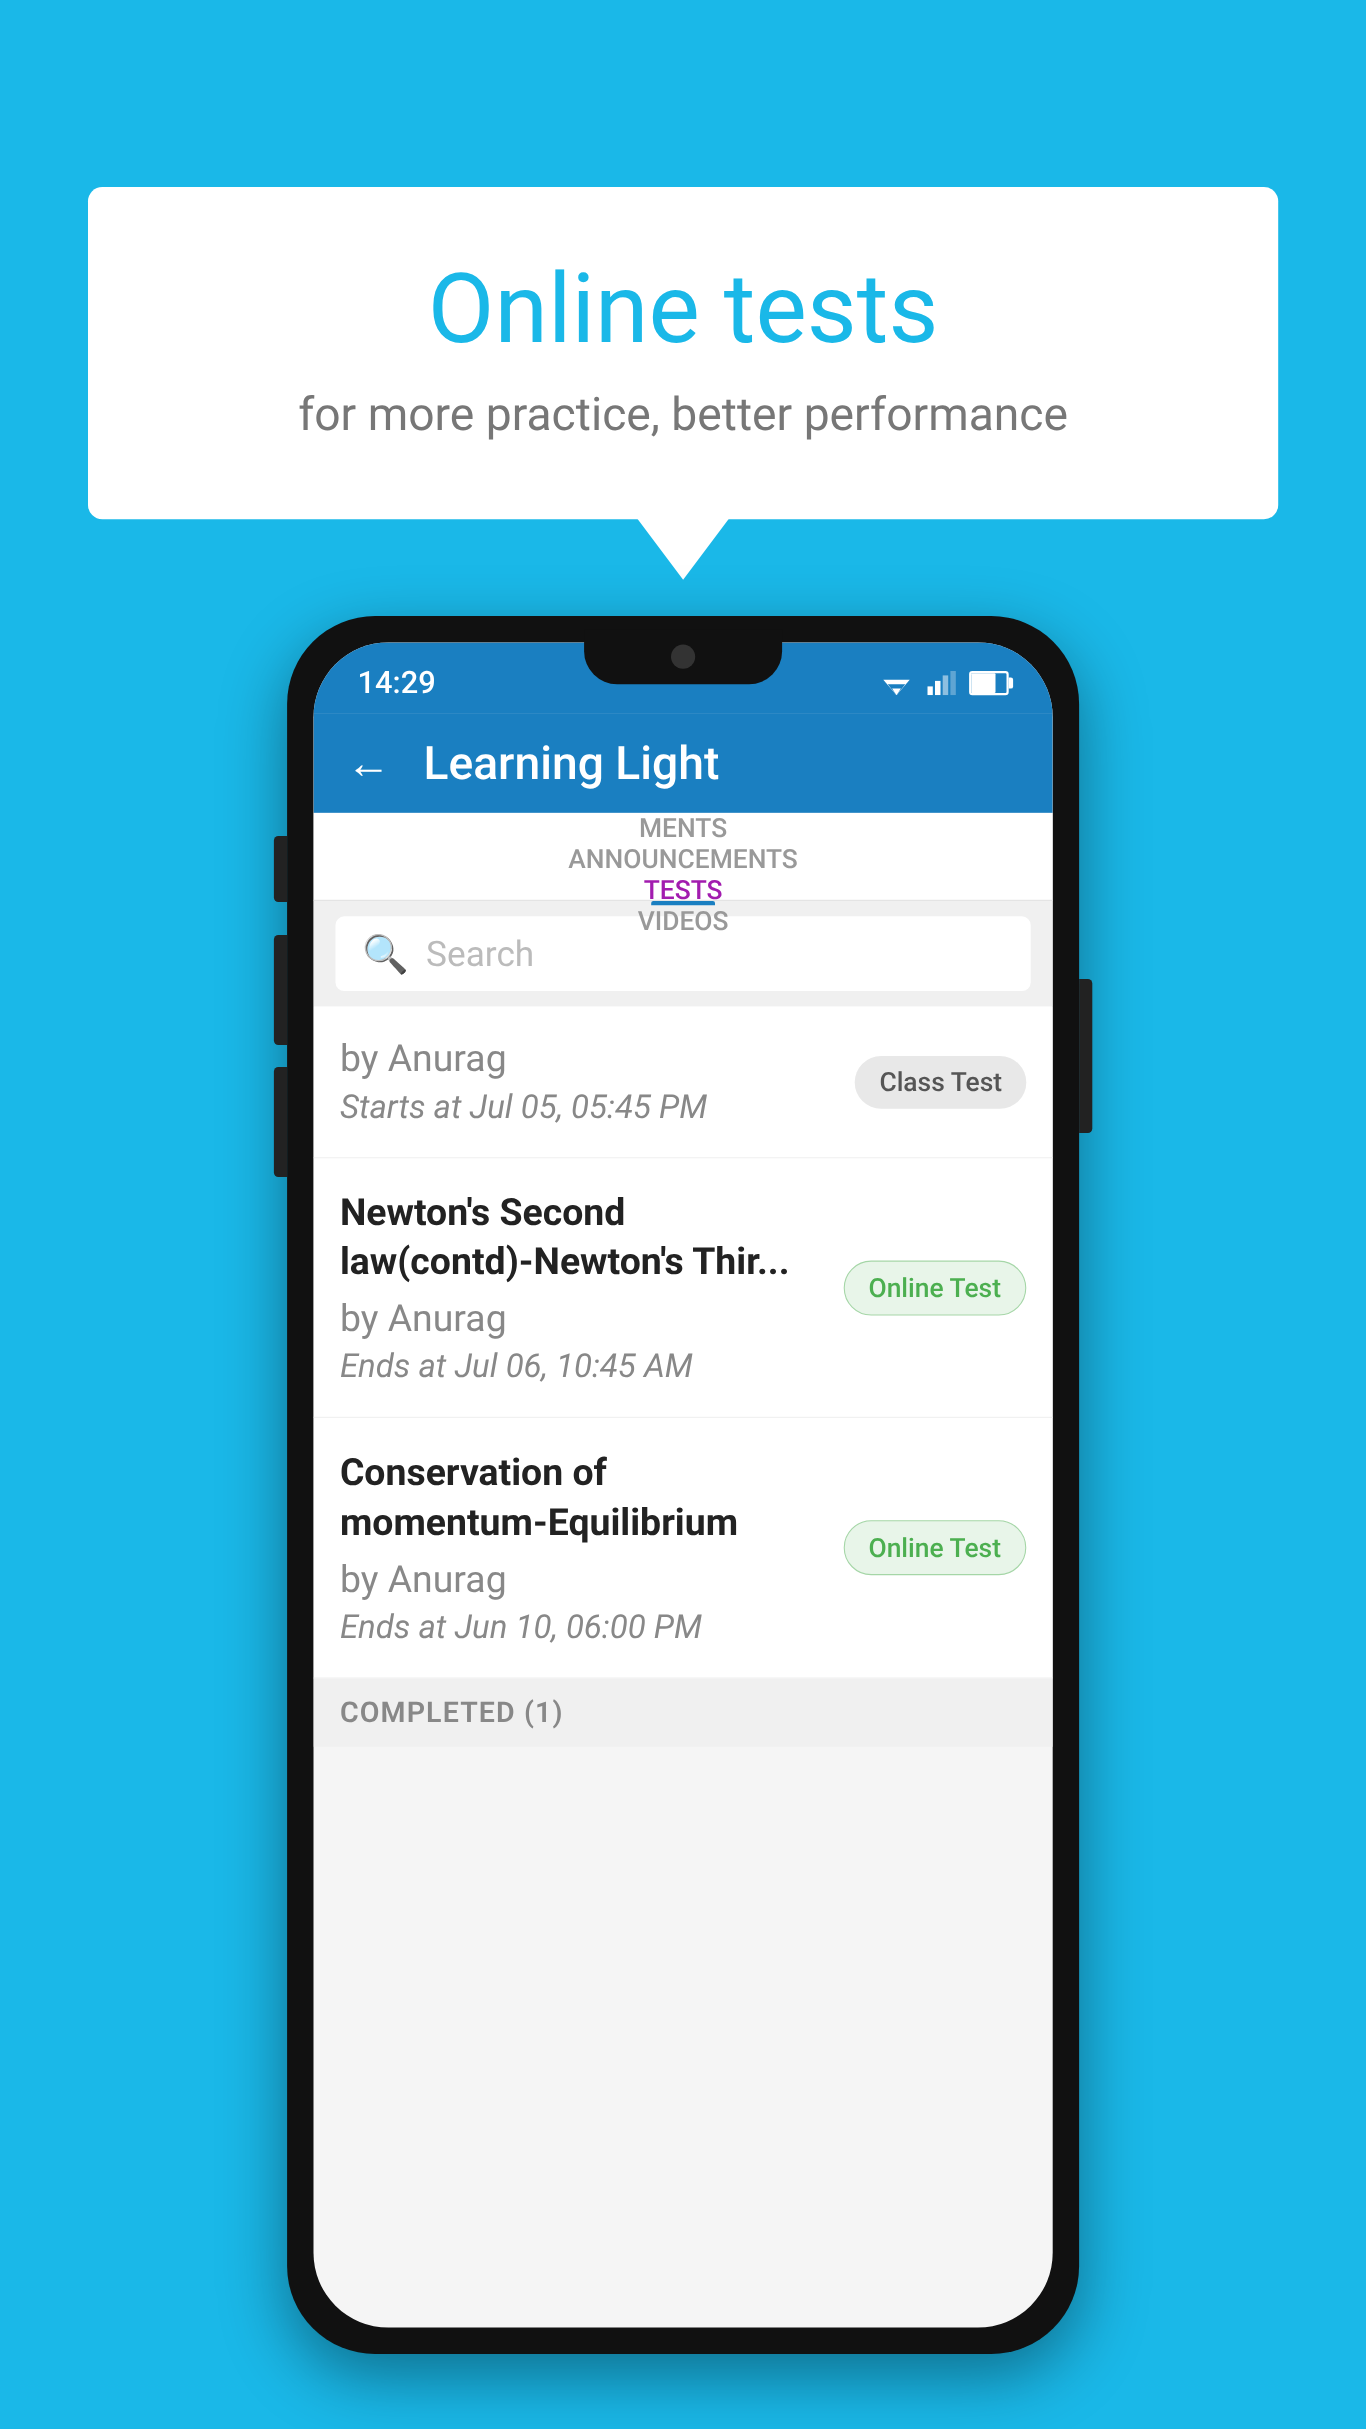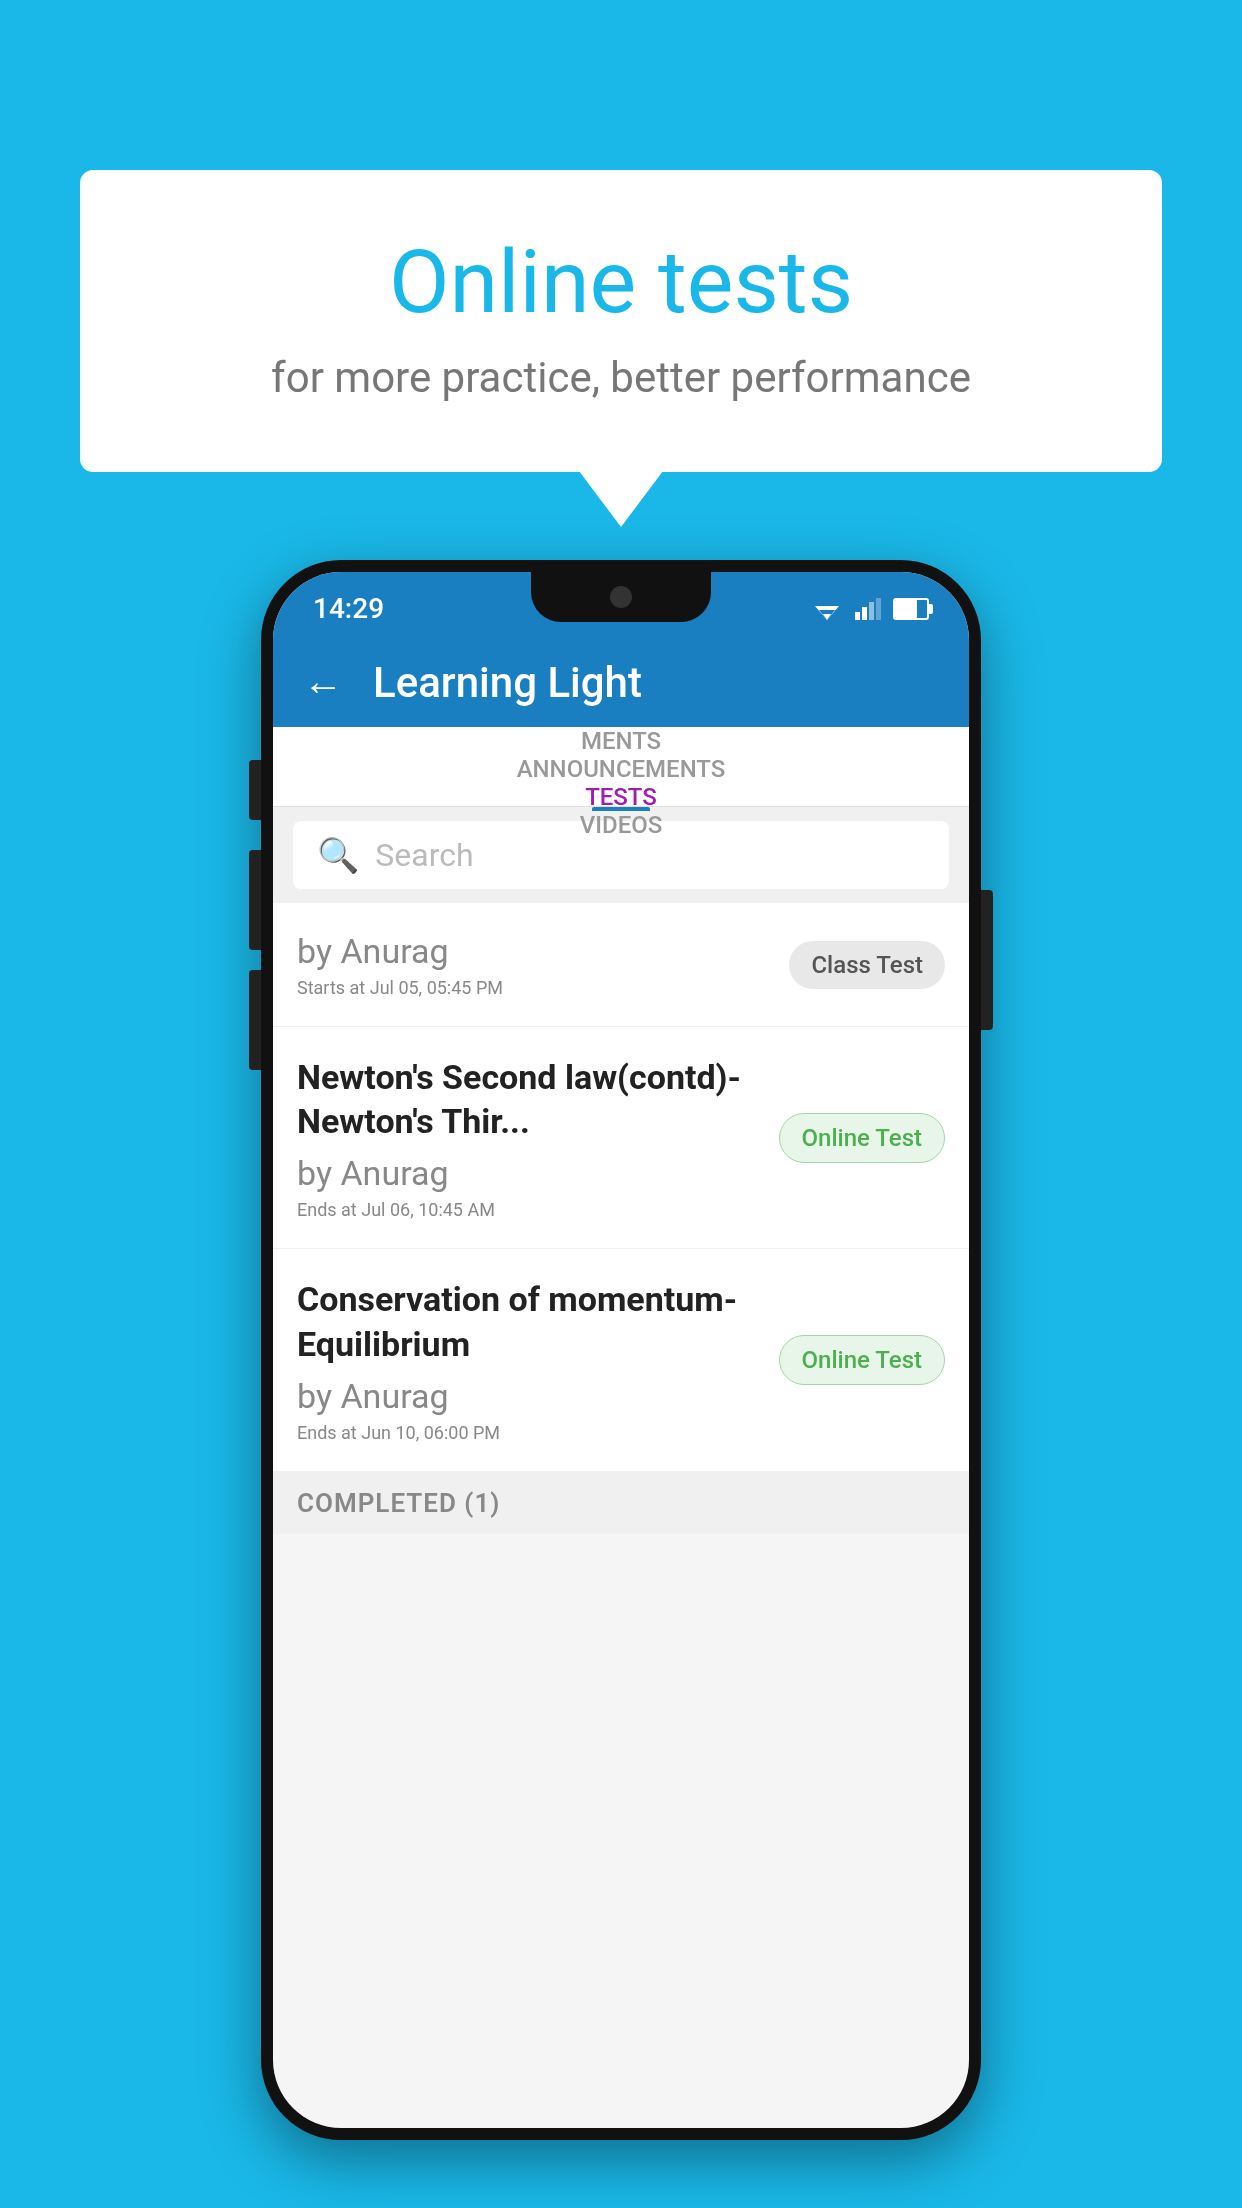--- a/index.html
+++ b/index.html
@@ -60,21 +60,21 @@
       width: 720px;
       height: 1580px;
     }
 
     .phone-frame {
       width: 100%;
       height: 100%;
       background: #111;
       border-radius: 80px;
       position: relative;
-      padding: 12px;
+      padding: 24px;
       box-shadow: 0 20px 60px rgba(0,0,0,0.4);
     }
 
     
     .notch {
       position: absolute;
       top: 12px;
       left: 50%;
       transform: translateX(-50%);
       width: 180px;
@@ -328,22 +328,23 @@
       line-height: 1.3;
     }
 
     .test-author {
       font-size: 34px;
       color: #888;
       margin-bottom: 6px;
     }
 
     .test-date {
-      font-size: 18px;
+      font-size: 30px;
       color: #888;
+      font-style: italic;
     }
 
     .test-badge {
       border-radius: 30px;
       padding: 10px 22px;
       font-size: 24px;
       font-weight: 500;
       white-space: nowrap;
       align-self: center;
     }

